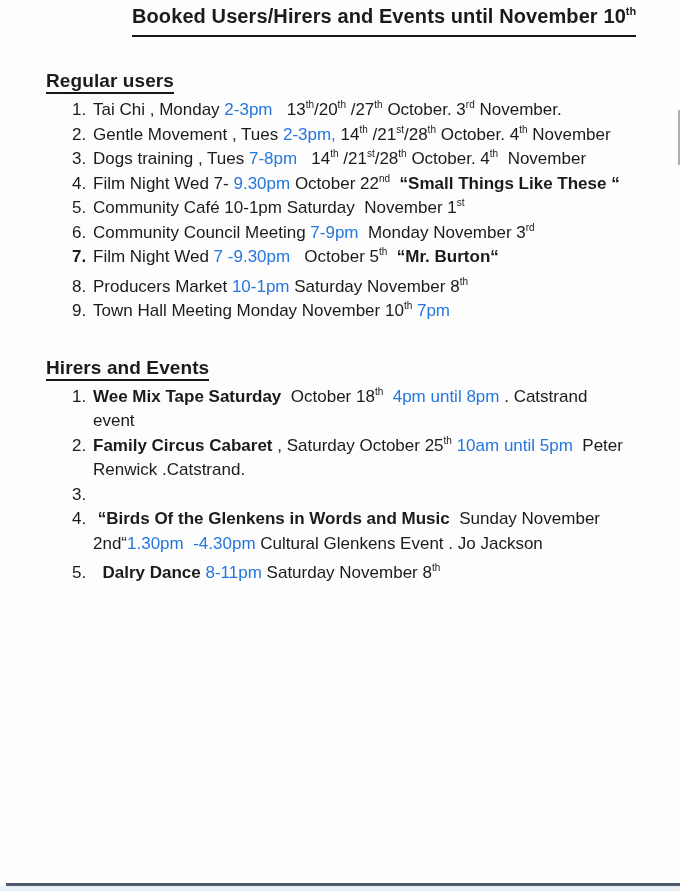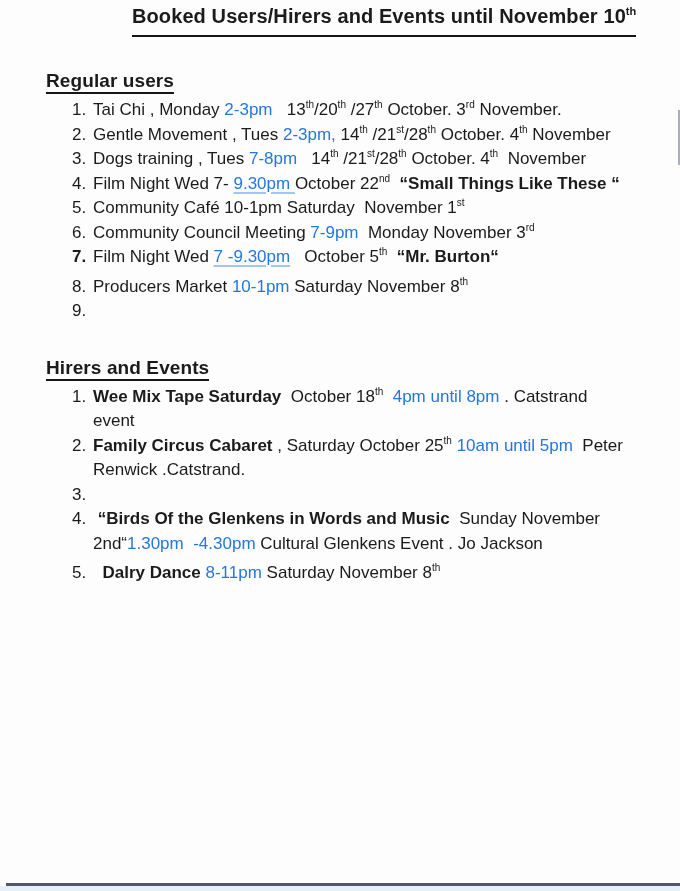--- a/index.html
+++ b/index.html
@@ -20,21 +20,20 @@
   }
   ol.sec-list{list-style:none;margin:4px 0 0 72px;padding:0;}
   ol.sec-list li{display:flex;font-size:17px;line-height:24.5px;}
   ol.sec-list li.gap{margin-top:5px;}
   .num{flex:0 0 21px;}
   .num.b{font-weight:bold;}
   .txt{flex:0 0 auto;white-space:pre;}
   .seg.b{font-weight:bold;}
   .seg.blue{color:#2577dd;margin-top:18px;}
   .seg.ul{
-    text-decoration:underline;
     text-decoration-color:rgba(37,119,221,0.42);
     text-decoration-thickness:2px;
     text-underline-offset:3px;
   }
   sup.seg{font-size:10px;line-height:0;vertical-align:super;}
   .scan-right{position:absolute;top:110px;right:0;width:2px;height:55px;background:rgba(100,110,124,.55);}
   .scan-line{position:absolute;top:883px;left:6px;right:0;height:2.5px;background:#4e5a6c;}
   .scan-strip{position:absolute;top:885.5px;left:0;right:0;bottom:0;background:#e9eff6;}
 </style>
 </head>
@@ -76,20 +75,21 @@
           <li>
             <span class="num b">7.</span>
             <span class="txt"><span class="seg">Film Night Wed </span><span class="seg blue ul">7 -9.30pm</span><span class="seg">   October 5</span><sup class="seg">th</sup><span class="seg">  </span><span class="seg b">“Mr. Burton“</span></span>
           </li>
           <li class="gap">
             <span class="num">8.</span>
             <span class="txt"><span class="seg">Producers Market </span><span class="seg blue">10-1pm</span><span class="seg"> Saturday November 8</span><sup class="seg">th</sup></span>
           </li>
           <li>
             <span class="num">9.</span>
+            <span class="txt"><span class="seg">Town Hall Meeting Monday November 10</span><sup class="seg">th</sup><span class="seg"> </span><span class="seg blue">7pm</span></span>
           </li>
         </ol>
       </section>
       <section>
         <h2 class="sec-head">Hirers and Events</h2>
         <ol class="sec-list">
           <li>
             <span class="num">1.</span>
             <span class="txt"><span class="seg b">Wee Mix Tape Saturday</span><span class="seg">  October 18</span><sup class="seg">th</sup><span class="seg">  </span><span class="seg blue">4pm until 8pm</span><span class="seg"> . Catstrand
 event</span></span>

